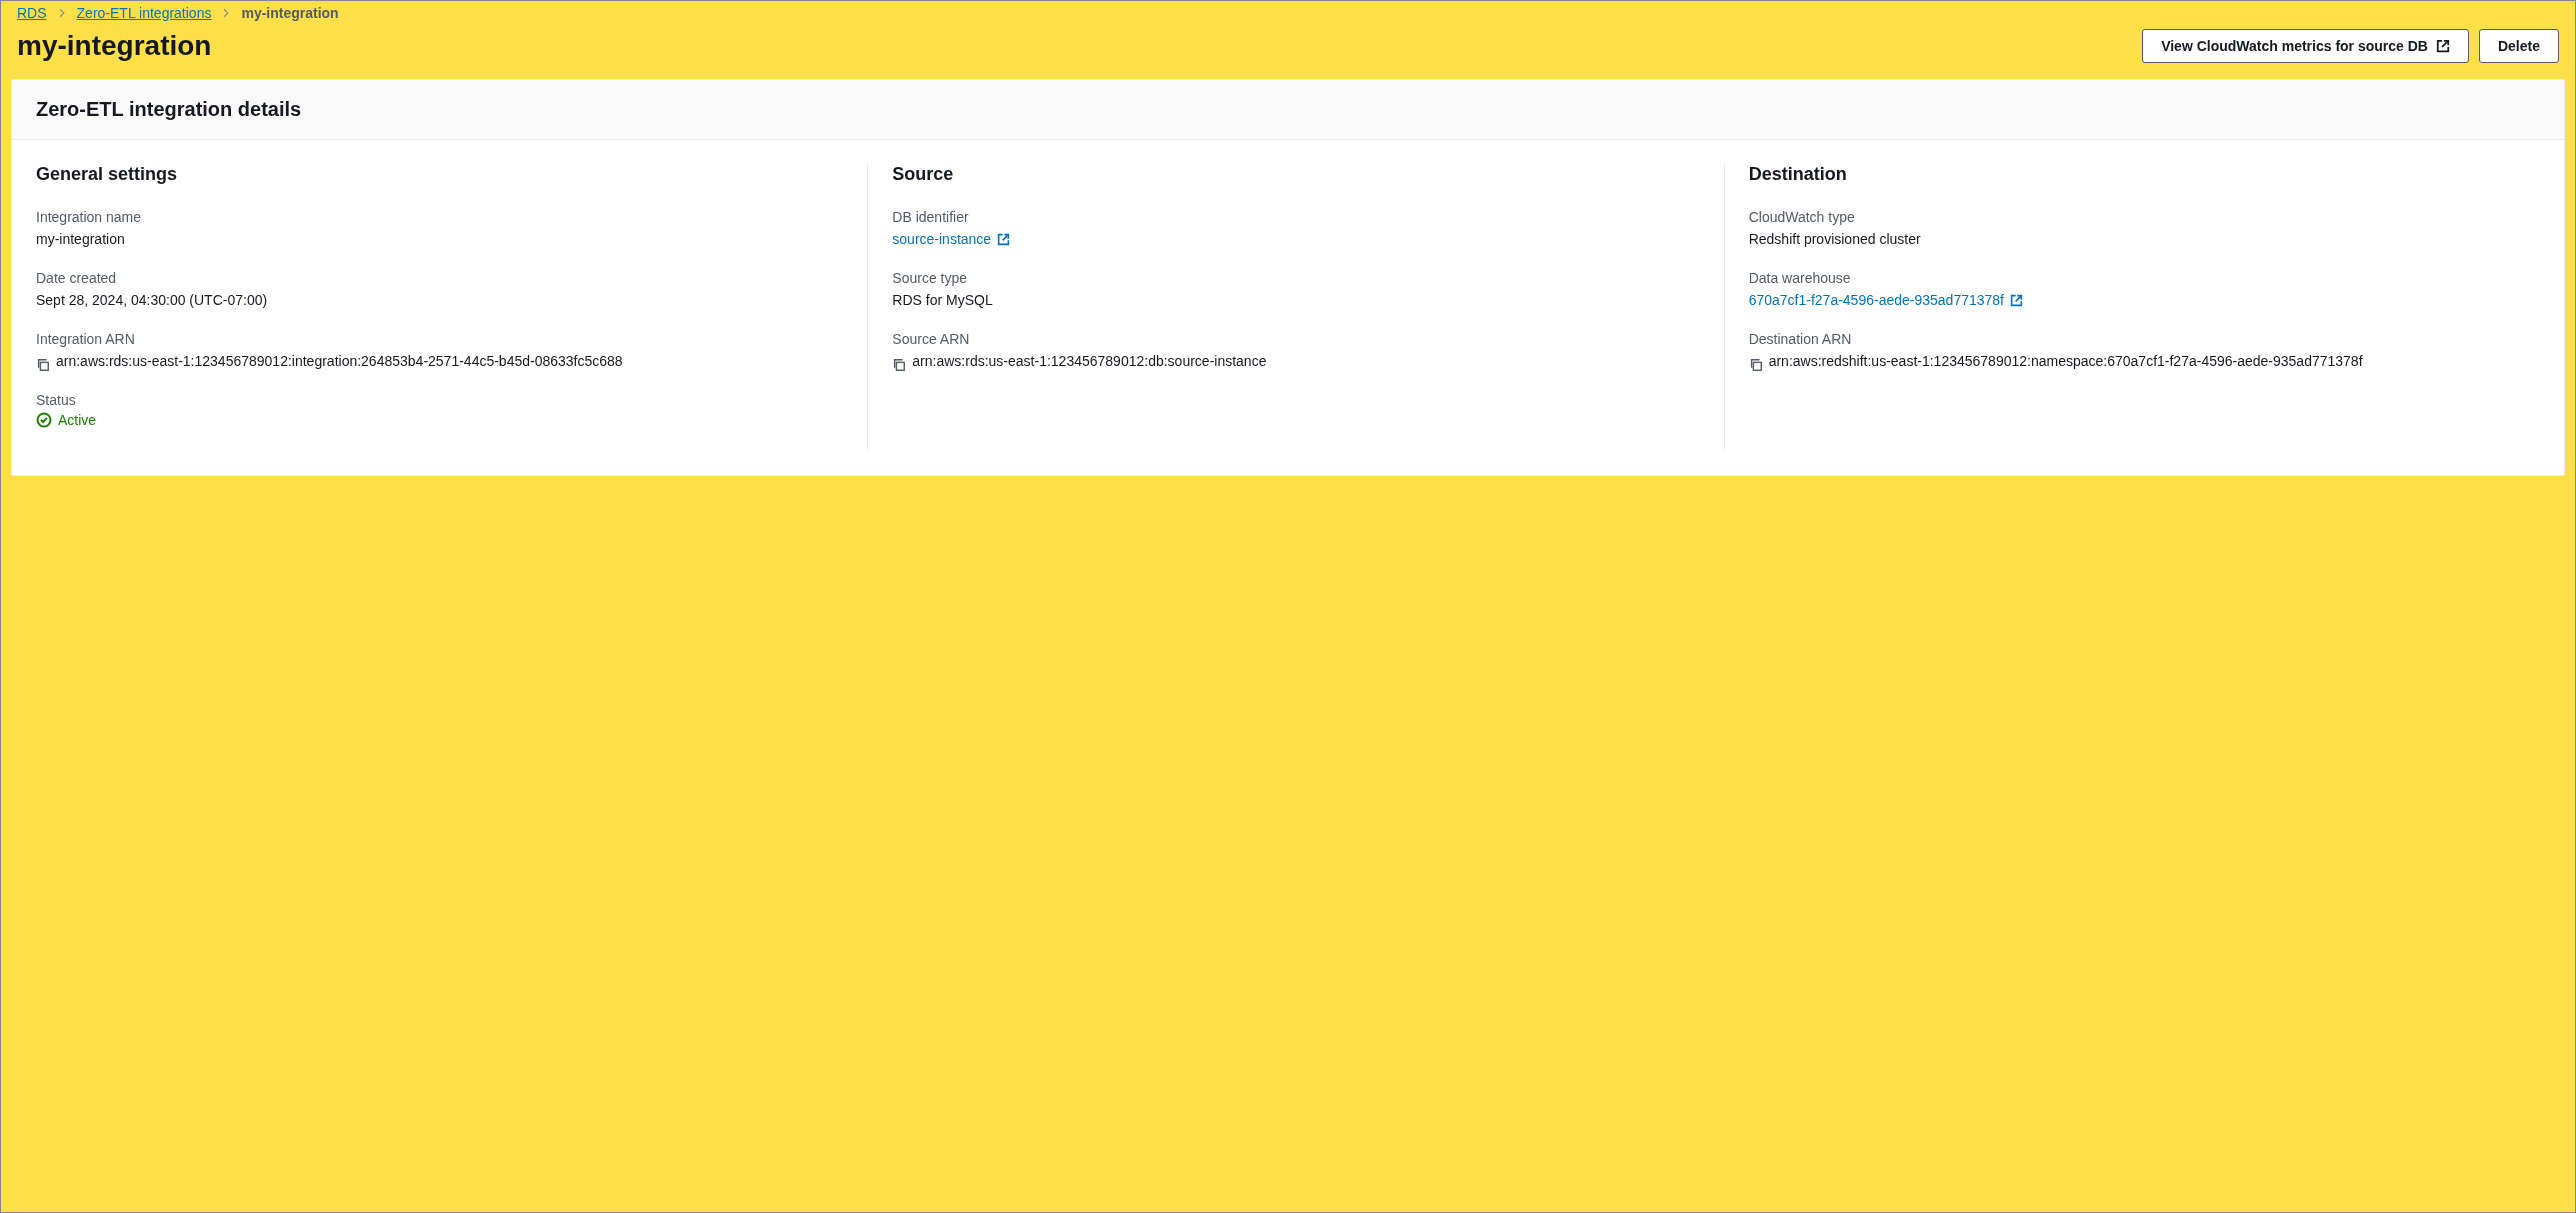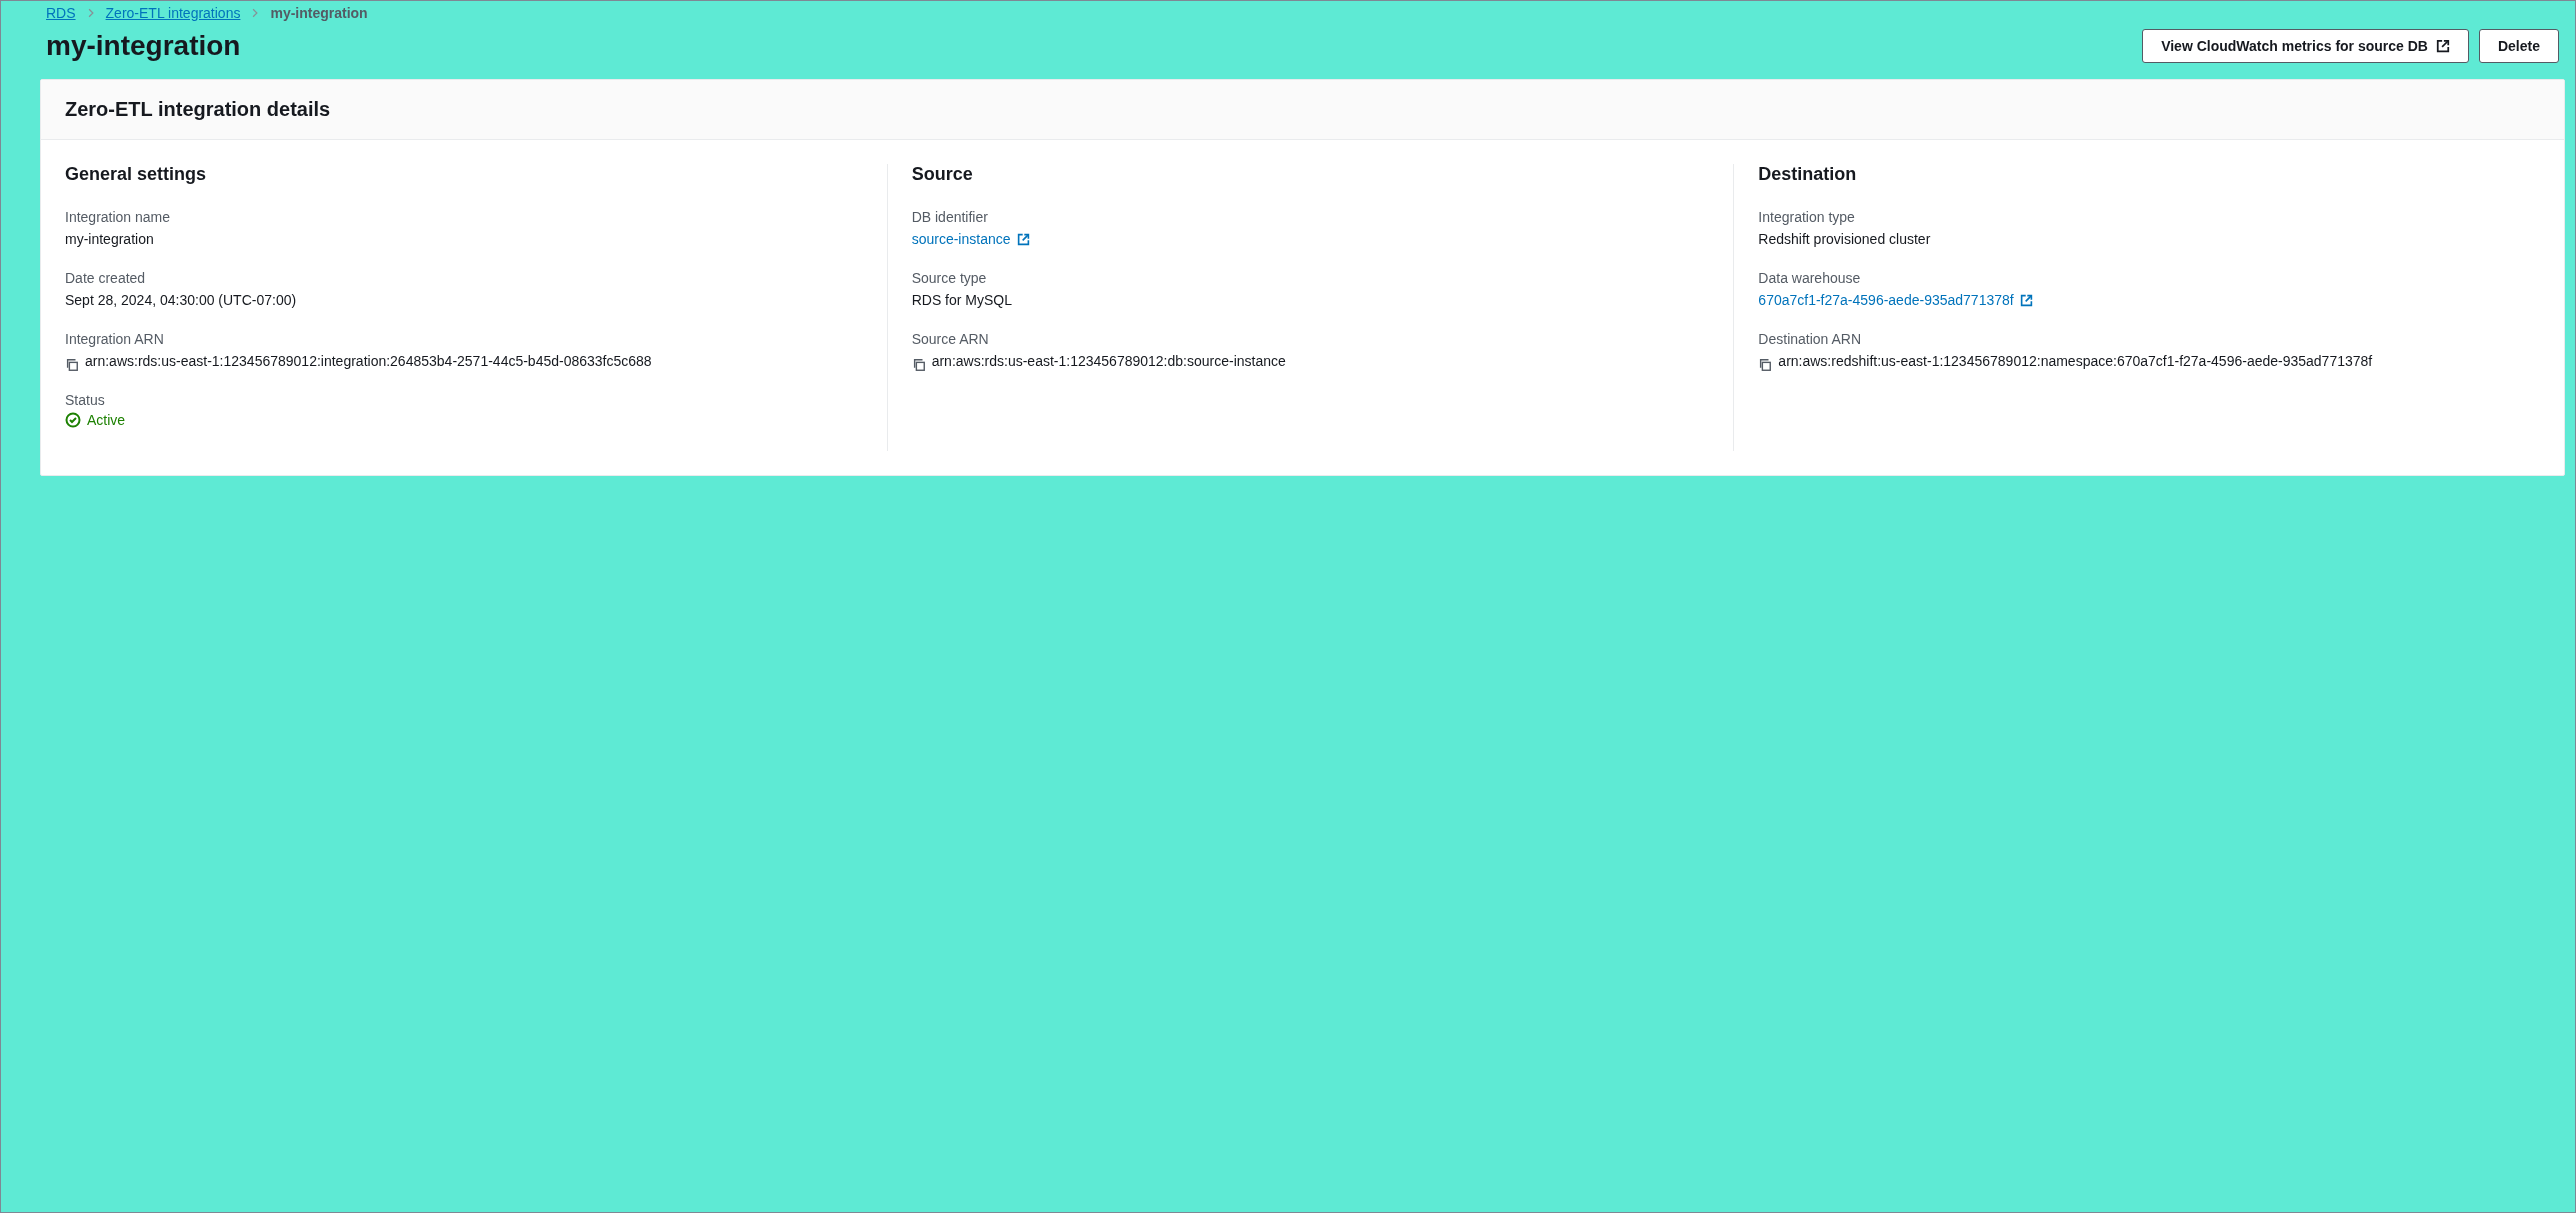--- a/index.html
+++ b/index.html
@@ -5,23 +5,22 @@
   * { box-sizing: border-box; }
   body {
     margin: 0;
     font-family: "Amazon Ember", "Helvetica Neue", Arial, sans-serif;
     background: #f2f3f3;
     color: #16191f;
     font-size: 14px;
   }
   .outer {
     border: 1px solid #7f8894;
-    background: #5eead4;
+    background: #fde047;
     min-height: 100vh;
-    padding-left: 29px;
   }
   .breadcrumb {
     padding: 4px 16px 0 16px;
     font-size: 14px;
     display: flex;
     align-items: center;
     gap: 10px;
   }
   .breadcrumb a {
     color: #0073bb;
@@ -261,21 +260,21 @@
             </span>
             <span>arn:aws:rds:us-east-1:123456789012:db:source-instance</span>
           </div>
         </div>
       </div>
 
       <div class="col">
         <h3>Destination</h3>
 
         <div class="field">
-          <div class="field-label">Integration type</div>
+          <div class="field-label">CloudWatch type</div>
           <div class="field-value">Redshift provisioned cluster</div>
         </div>
 
         <div class="field">
           <div class="field-label">Data warehouse</div>
           <div class="field-value">
             <span class="link">
               <span>670a7cf1-f27a-4596-aede-935ad771378f</span>
               <span>
                 <svg width="13" height="13" viewBox="0 0 16 16" stroke="#0073bb" stroke-width="2" fill="none">

